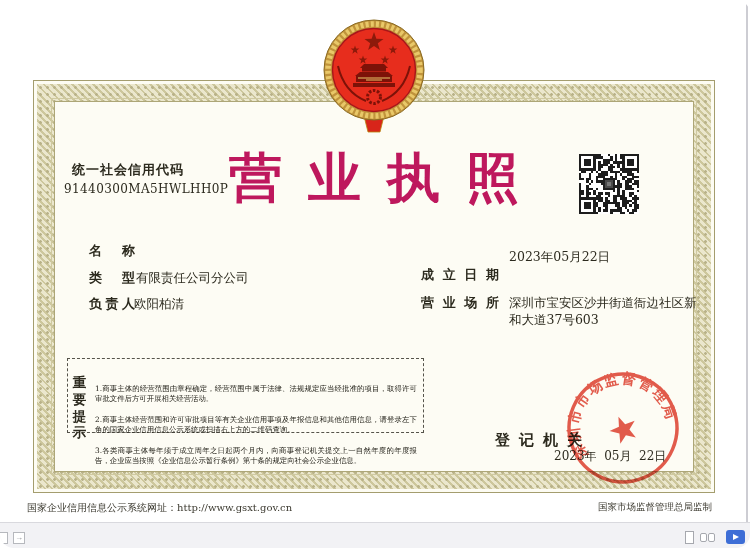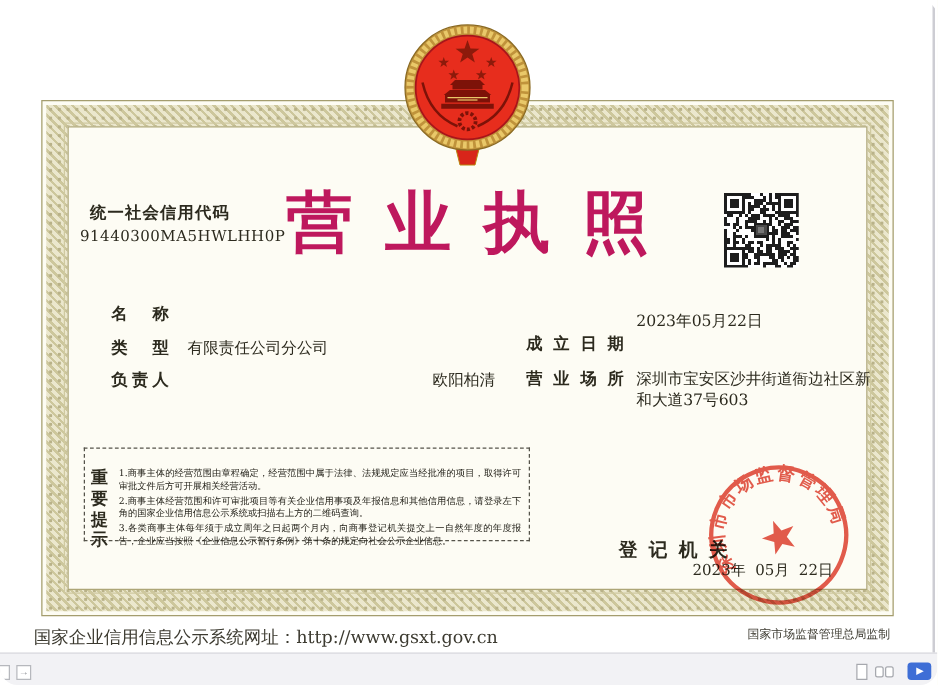--- a/index.html
+++ b/index.html
@@ -28,29 +28,29 @@
   .f-label{position:absolute;font-size:13px;font-weight:bold;}
   .f-value{position:absolute;font-size:12.5px;line-height:17px;}
   .jchars{display:flex;justify-content:space-between;}
   .w46{width:46px;}.w78{width:78px;}
   
   .notice{position:absolute;left:33px;top:277px;width:357px;height:75px;border:1px dashed #55534a;
           box-sizing:border-box;padding:15px 6px 3px 3px;display:flex;}
   .notice-label{width:17px;font-size:13.5px;line-height:16.8px;font-weight:bold;word-break:break-all;
                 text-align:center;margin-right:7px;}
   .notice-text{flex:1;font-size:7.4px;line-height:10.4px;text-align:justify;color:#24221a;}
-  .notice-text p{margin:0 0 1px 0;}
+  .notice-text p{margin:10px 0 1px 0;}
   
   .reg-label{position:absolute;left:461px;top:350px;font-size:15px;font-weight:bold;letter-spacing:9px;}
   .reg-date{position:absolute;left:520px;top:367px;font-size:12px;white-space:pre;}
   .seal{position:absolute;left:528px;top:286px;width:122px;height:122px;opacity:.86;mix-blend-mode:multiply;}
   
   .emblem{position:absolute;left:320px;top:12px;width:108px;height:124px;z-index:5;}
   
-  .footer-left{position:absolute;left:27px;top:501px;font-size:14px;color:#3c3a30;}
+  .footer-left{position:absolute;left:27px;top:501px;font-size:10px;color:#3c3a30;}
   .footer-right{position:absolute;right:38px;top:501px;font-size:9.5px;color:#3c3a30;}
   
   .bottom-bar{position:absolute;left:0;right:0;bottom:0;height:25px;background:#f2f2f5;
               border-top:1px solid #d9d9de;font-family:"Liberation Sans",sans-serif;}
   .tb-sq{position:absolute;width:12px;height:12px;border:1px solid #b6b8bd;background:#fff;
          box-sizing:border-box;color:#8c8e94;font-size:8px;line-height:10px;text-align:center;}
   .page-ic{position:absolute;right:56px;top:8px;width:9px;height:13px;border:1px solid #a6a8ae;background:#fff;box-sizing:border-box;}
   .book-ic{position:absolute;right:35px;top:10px;display:flex;gap:1px;}
   .book-ic i{width:7px;height:9px;border:1px solid #a6a8ae;border-radius:2px;background:#fff;box-sizing:border-box;}
   .play-btn{position:absolute;right:5px;top:7px;width:19px;height:14px;border-radius:3px;background:#3e6ed6;}
@@ -445,28 +445,28 @@
 
     <div class="f-label jchars w46" style="left:55px;top:161px;">
         <span>名</span>
         <span>称</span>
       </div>
 
     <div class="f-label jchars w46" style="left:55px;top:188px;">
         <span>类</span>
         <span>型</span>
       </div>
-    <div class="f-value" style="left:116px;top:188px;width:262px;">有限责任公司分公司</div>
+    <div class="f-value" style="left:102px;top:188px;width:262px;">有限责任公司分公司</div>
 
     <div class="f-label jchars w46" style="left:55px;top:214px;">
         <span>负</span>
         <span>责</span>
         <span>人</span>
       </div>
-    <div class="f-value" style="left:100px;top:214px;width:262px;text-align:right;">欧阳柏清</div>
+    <div class="f-value" style="left:100px;top:214px;width:262px;">欧阳柏清</div>
 
     <div class="f-label jchars w78" style="left:387px;top:185px;">
         <span>成</span>
         <span>立</span>
         <span>日</span>
         <span>期</span>
       </div>
     <div class="f-value" style="left:475px;top:167px;width:198px;">2023年05月22日</div>
 
     <div class="f-label jchars w78" style="left:387px;top:213px;">

